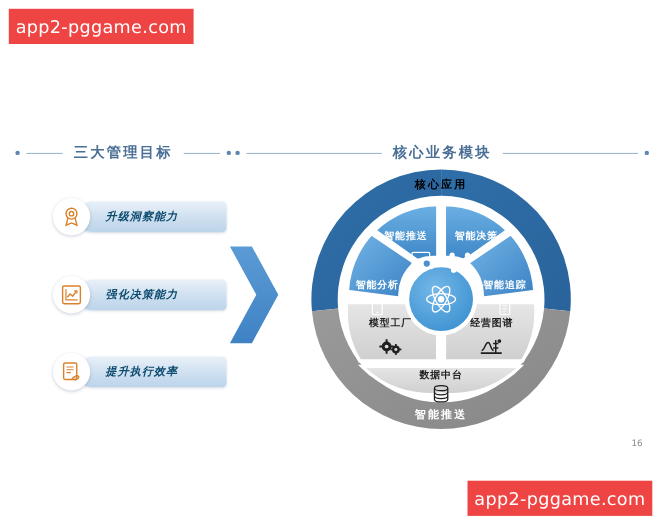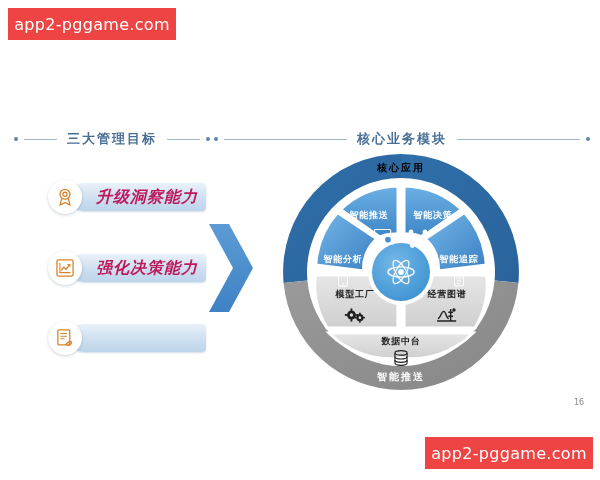--- a/index.html
+++ b/index.html
@@ -104,24 +104,24 @@
     box-shadow: 0 1px 3px rgba(80,100,130,.3);
     display: flex; align-items: center; justify-content: center;
     z-index: 2;
   }
   .pill-badge svg { display: block; }
   .pill-text {
     position: absolute;
     left: 48px; top: 0;
     height: 34px;
     display: flex; align-items: center;
-    font-size: 16px;
+    font-size: 10px;
     font-weight: bold;
     font-style: italic;
-    color: #be185d;
+    color: #0c4a6e;
     letter-spacing: 1px;
     z-index: 3;
   }
 
   
   .chevron {
     position: absolute;
     left: 207px; top: 222px;
     width: 48px; height: 92px;
   }
@@ -214,20 +214,21 @@
 
   <div class="pill pill-3">
     <div class="pill-bar"></div>
     <div class="pill-badge">
       <svg width="22" height="22" viewBox="0 0 24 24" fill="none" stroke="#d9822b" stroke-width="1.4">
         <rect x="4.2" y="3.2" width="13" height="16.4" rx="1.4"></rect>
         <path d="M7 7.2 H14 M7 10 H14 M7 12.8 H11.4" stroke-width="1.1"></path>
         <path d="M12.2 19.4 c2.4 -2.6 5 -4 6.6 -3.2 c1 .6 .4 2.2 -1.2 3 l-2.4 1.2" stroke-width="1.3" fill="#d9822b" fill-opacity=".25"></path>
       </svg>
     </div>
+    <div class="pill-text">提升执行效率</div>
   </div>
 
   <div class="chevron">
     <svg width="48" height="92" viewBox="0 0 48 92">
       <defs>
         <linearGradient id="chevGrad" x1="0" y1="0" x2="0" y2="1">
           <stop offset="0%" stop-color="#5b9bd5"></stop>
           <stop offset="100%" stop-color="#3f82c4"></stop>
         </linearGradient>
       </defs>

